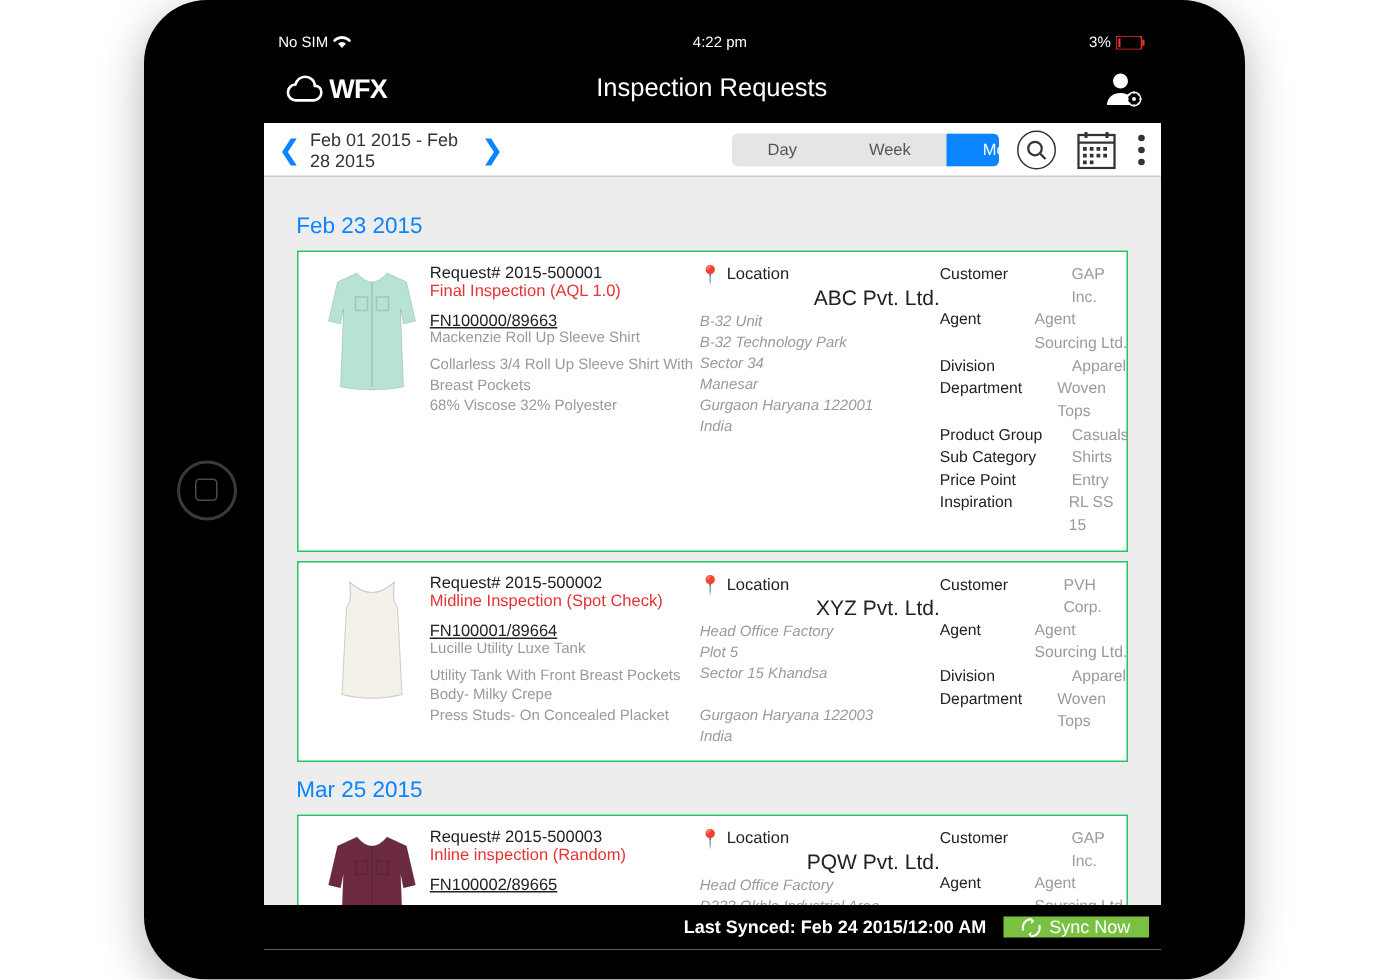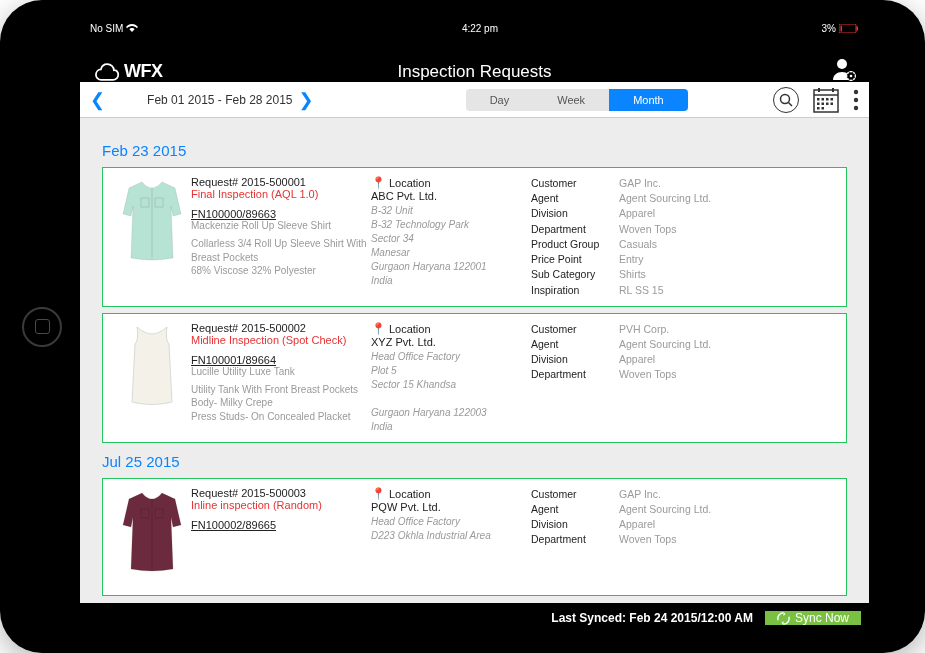--- a/index.html
+++ b/index.html
@@ -5,21 +5,21 @@
 * { margin: 0; padding: 0; box-sizing: border-box; }
 body {
   font-family: -apple-system, "Helvetica Neue", Arial, sans-serif;
   background: #fff;
   display: flex;
   justify-content: center;
   align-items: center;
   min-height: 100vh;
 }
 .tablet-frame {
-  width: 925px;
+  width: 734px;
   height: 653px;
   background: #000;
   border-radius: 42px;
   padding: 20px 56px 20px 80px;
   position: relative;
   box-shadow: 0 8px 30px rgba(0,0,0,0.3);
 }
 .home-button {
   position: absolute;
   left: 22px;
@@ -58,21 +58,21 @@
   align-items: center;
   padding: 0 10px;
   justify-content: space-between;
 }
 .status-left { display: flex; gap: 3px; align-items: center; }
 .header-bar {
   background: #000;
   color: #fff;
   height: 46px;
   display: flex;
-  align-items: flex-end;
+  align-items: center;
   padding: 0 12px;
   position: relative;
 }
 .logo { display: flex; align-items: center; gap: 4px; }
 .cloud-icon { width: 28px; height: 20px; }
 .logo-text { font-size: 18px; font-weight: 600; letter-spacing: -0.5px; }
 .header-title {
   position: absolute;
   left: 50%;
   transform: translateX(-50%);
@@ -84,21 +84,21 @@
   background: #fff;
   border-bottom: 1px solid #ccc;
   height: 36px;
   display: flex;
   align-items: center;
   padding: 0 10px;
   gap: 12px;
 }
 .date-nav { display: flex; align-items: center; gap: 6px; }
 .chev { color: #0a84ff; font-size: 18px; cursor: pointer; font-weight: 300; }
-.date-range { font-size: 12px; color: #333; margin-left: 36px; }
+.date-range { font-size: 12px; color: #333; }
 .segmented {
   display: flex;
   margin-left: 140px;
   background: #e5e5e5;
   border-radius: 4px;
   overflow: hidden;
   height: 22px;
 }
 .seg-btn {
   font-size: 11px;
@@ -148,21 +148,21 @@
 .col-req { width: 180px; flex-shrink: 0; }
 .col-loc { width: 160px; flex-shrink: 0; }
 .col-det { flex: 1; }
 .req-num { font-size: 11px; color: #222; }
 .insp-type { font-size: 11px; color: #e63232; margin-bottom: 8px; }
 .fn-code { font-size: 11px; color: #222; text-decoration: underline; }
 .prod-name { font-size: 10px; color: #9a9a9a; margin-bottom: 6px; }
 .prod-desc { font-size: 10px; color: #9a9a9a; line-height: 1.35; }
 .loc-hdr { font-size: 11px; color: #222; display: flex; align-items: center; gap: 3px; }
 .pin { color: #e63232; font-size: 12px; }
-.loc-name { font-size: 11px; color: #222; margin-bottom: 2px; }
+.loc-name { font-size: 14px; color: #222; margin-bottom: 2px; text-align: right; }
 .loc-lines { font-size: 10px; color: #9a9a9a; line-height: 1.4; font-style: italic; }
 .det-table { font-size: 10.5px; width: 100%; }
 .det-row { display: flex; line-height: 1.45; }
 .det-label { width: 88px; color: #222; }
 .det-val { color: #9a9a9a; }
 .footer-bar {
   background: #000;
   color: #fff;
   height: 30px;
   display: flex;
@@ -323,26 +323,26 @@
             </div>
             <div class="det-row">
               <span class="det-label">Department</span>
               <span class="det-val">Woven Tops</span>
             </div>
             <div class="det-row">
               <span class="det-label">Product Group</span>
               <span class="det-val">Casuals</span>
             </div>
             <div class="det-row">
+              <span class="det-label">Sub Category</span>
+              <span class="det-val">Shirts</span>
+            </div>
+            <div class="det-row">
               <span class="det-label">Price Point</span>
               <span class="det-val">Entry</span>
-            </div>
-            <div class="det-row">
-              <span class="det-label">Sub Category</span>
-              <span class="det-val">Shirts</span>
             </div>
             <div class="det-row">
               <span class="det-label">Inspiration</span>
               <span class="det-val">RL SS 15</span>
             </div>
           </div>
     </div>
         <div class="card">
       <div class="card-img">
             <svg class="garment" viewBox="0 0 70 90">
@@ -376,21 +376,21 @@
             <div class="det-row">
               <span class="det-label">Division</span>
               <span class="det-val">Apparel</span>
             </div>
             <div class="det-row">
               <span class="det-label">Department</span>
               <span class="det-val">Woven Tops</span>
             </div>
           </div>
     </div>
-        <div class="date-heading">Jul 25 2015</div>
+        <div class="date-heading">Mar 25 2015</div>
         <div class="card">
       <div class="card-img">
             <svg class="garment" viewBox="0 0 70 90">
               <path d="M25 6 L12 12 L6 38 L14 40 L16 30 L14 82 Q35 86 56 82 L54 30 L56 40 L64 38 L58 12 L45 6 Q40 12 35 12 Q30 12 25 6 Z" fill="#6b2a3e" stroke="rgba(0,0,0,0.15)" stroke-width="0.6"></path>
               <line x1="35" y1="12" x2="35" y2="82" stroke="rgba(0,0,0,0.12)"></line>
               <rect x="24" y="22" width="8" height="9" fill="none" stroke="rgba(0,0,0,0.12)"></rect>
               <rect x="38" y="22" width="8" height="9" fill="none" stroke="rgba(0,0,0,0.12)"></rect>
             </svg>
           </div>
       <div class="col-req">

